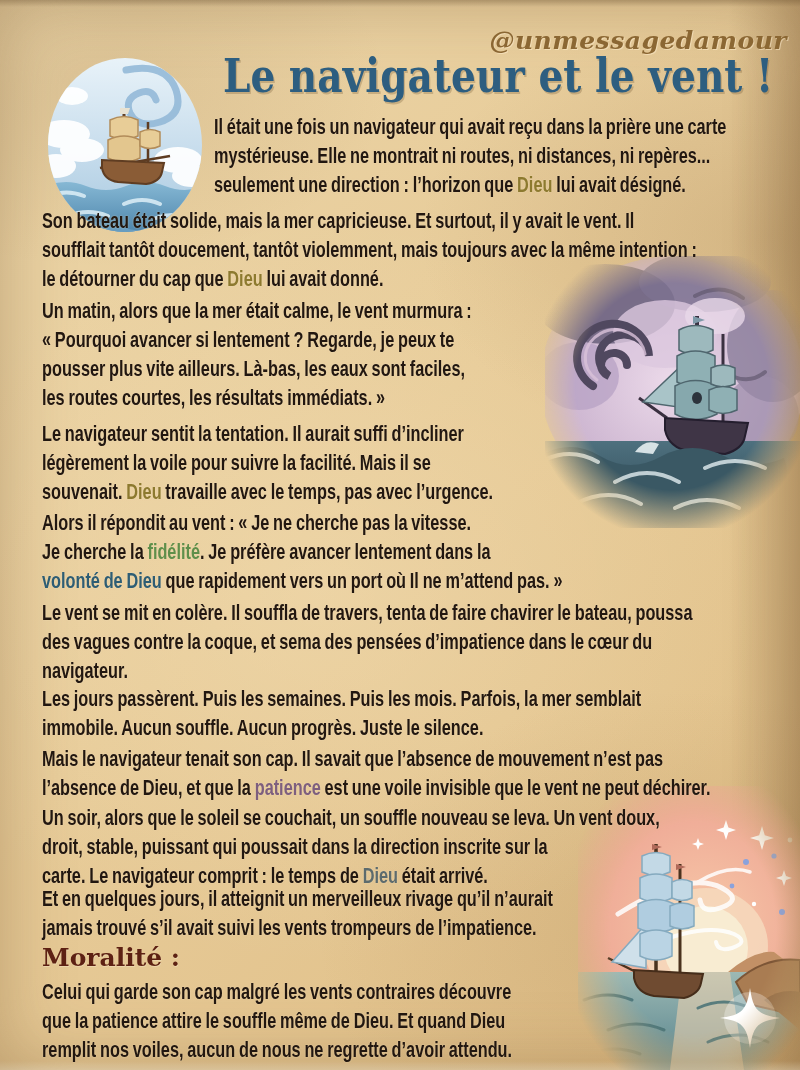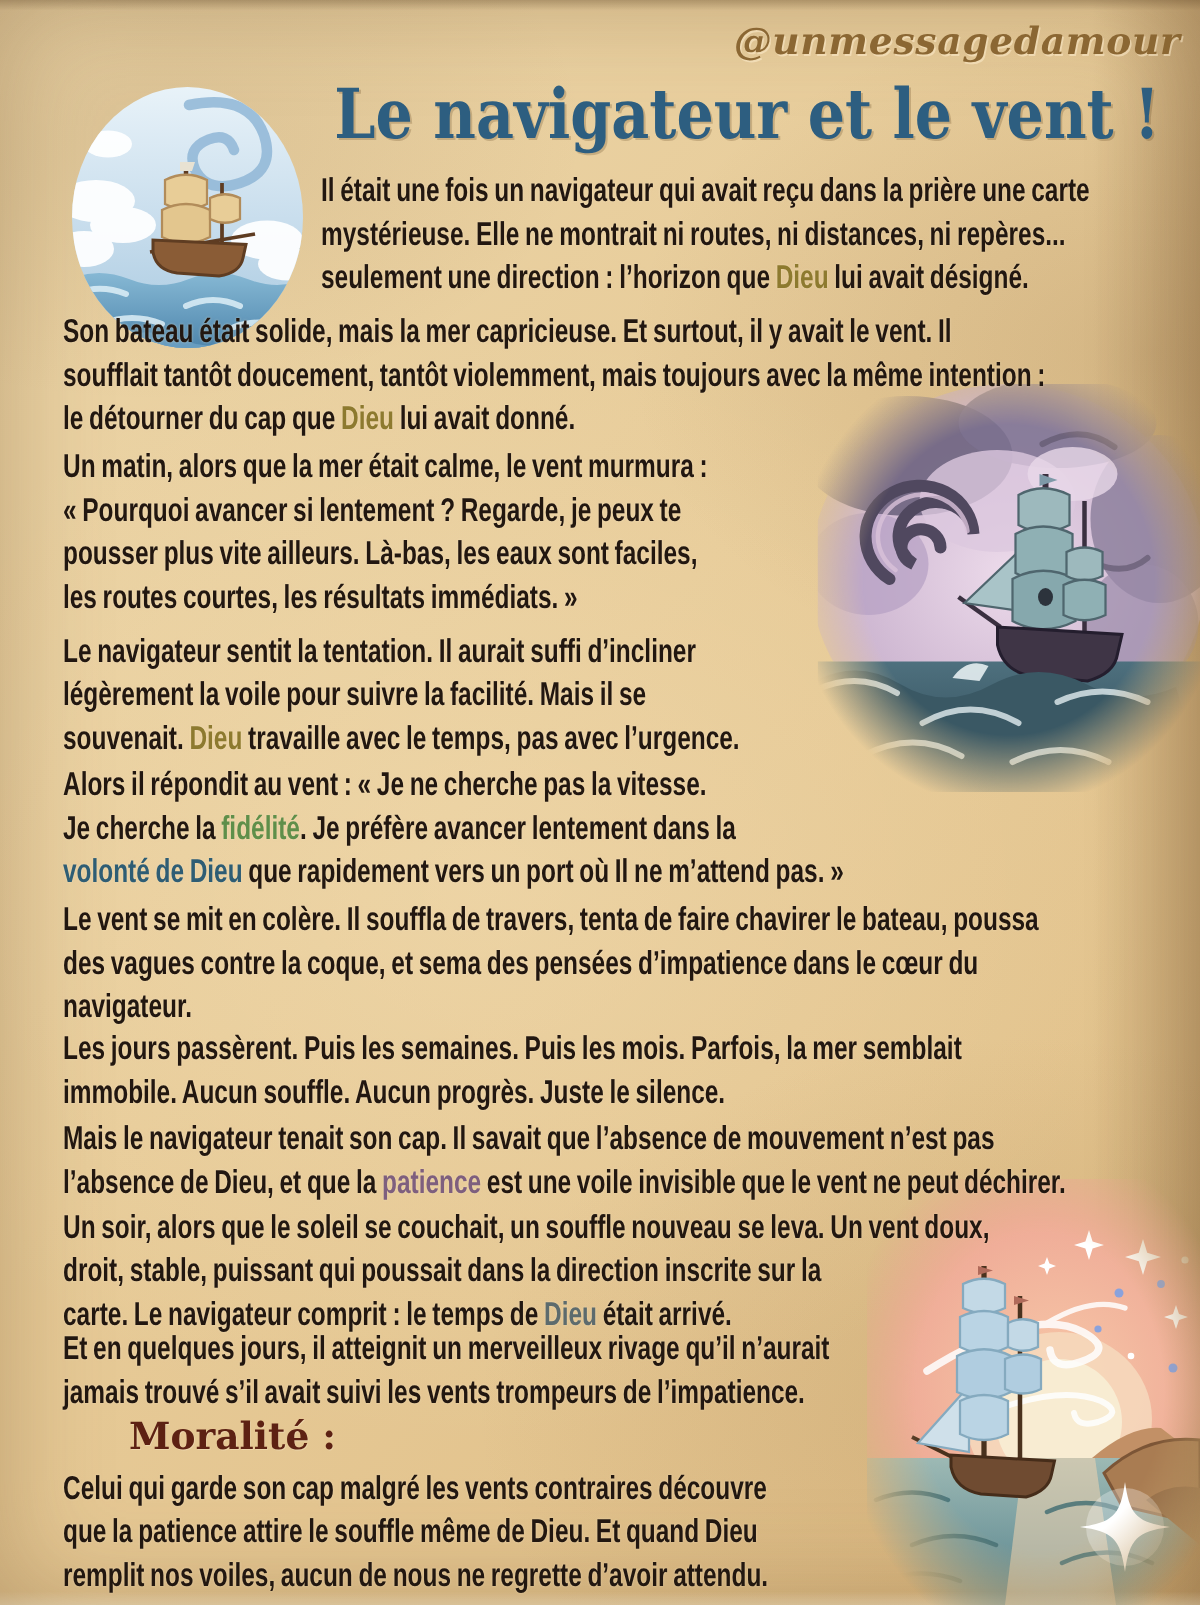--- a/index.html
+++ b/index.html
@@ -11,21 +11,21 @@
       linear-gradient(0deg, rgba(255,246,220,.45) 0px, rgba(255,246,220,0) 9px),
       linear-gradient(90deg, rgba(120,85,45,0) 91%, rgba(115,80,42,.28) 100%),
       radial-gradient(ellipse 420px 260px at 12% 8%, rgba(125,88,46,.14), transparent 70%),
       radial-gradient(ellipse 500px 330px at 96% 22%, rgba(130,92,50,.18), transparent 70%),
       radial-gradient(ellipse 520px 360px at 85% 88%, rgba(138,98,55,.16), transparent 70%),
       radial-gradient(ellipse 600px 500px at 40% 55%, rgba(255,240,205,.25), transparent 75%),
       linear-gradient(135deg,#ecd6a9 0%,#e7cb98 45%,#dfbd85 100%);
     box-shadow:inset 0 0 70px rgba(110,75,35,.35);
   }
   .handle{
-    position:absolute;top:13px;right:13px;
+    position:absolute;top:26px;right:13px;
     font-family:"DejaVu Serif",serif;font-style:italic;font-weight:700;
     font-size:25px;letter-spacing:.5px;
     text-shadow:1px 1px 0 rgba(255,240,210,.5);
   }
   .title{
     position:absolute;left:198px;top:48px;width:706px;margin:0;
     font-family:"DejaVu Serif",serif;font-weight:700;font-size:46px;line-height:56px;
     text-align:center;transform:scaleX(.85);transform-origin:0 0;
     text-shadow:1.5px 1.5px 0 rgba(100,70,35,.25);
   }
@@ -43,21 +43,20 @@
   .p5{left:42px;top:508px;}
   .p6{left:42px;top:598px;}
   .p7{left:42px;top:684px;}
   .p8{left:42px;top:744px;}
   .p9{left:42px;top:803px;}
   .p10{left:42px;top:884px;}
   .moral-title{
     position:absolute;left:42px;top:943px;
     font-family:"DejaVu Serif",serif;font-weight:700;font-size:25px;
     text-shadow:.5px .5px 0 rgba(244,228,196,.5);
-    margin-left:44px;
   }
   .moral-text{left:42px;top:977px;}
   .illus{position:absolute;z-index:1;}
   .para,.moral-title{z-index:2;}
   .calm-circle{left:46px;top:56px;}
   .storm{left:545px;top:256px;}
   .sunset{left:578px;top:786px;}
 </style>
 </head>
 <body>

